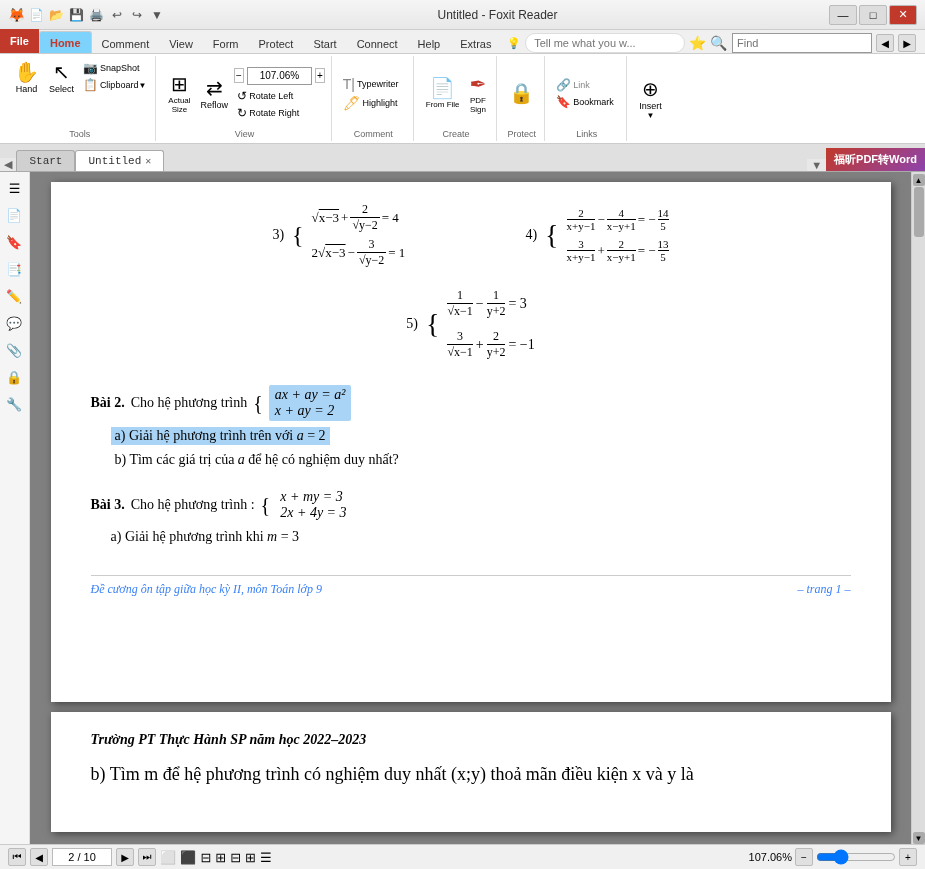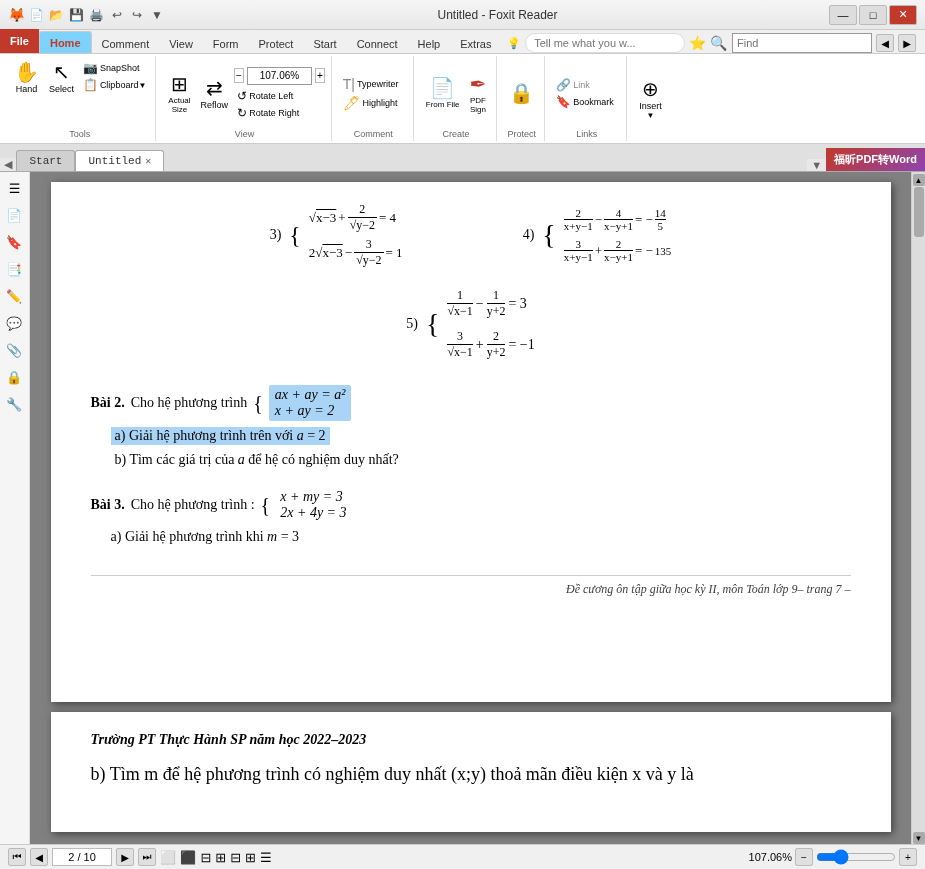--- a/index.html
+++ b/index.html
@@ -444,21 +444,21 @@
                 <span style="border-top:1px solid black; width:100%; display:block;"></span>
                 <span style="font-size:11px;">x+y−1</span>
               </div>
               <span> + </span>
               <div style="display:inline-flex; flex-direction:column; align-items:center;">
                 <span style="font-size:11px;">2</span>
                 <span style="border-top:1px solid black; width:100%; display:block;"></span>
                 <span style="font-size:11px;">x−y+1</span>
               </div>
               <span> = −</span>
-              <div style="display:inline-flex; flex-direction:row; align-items:center;">
+              <div style="display:inline-flex; flex-direction:column; align-items:center;">
                 <span style="font-size:11px;">13</span>
                 <span style="border-top:1px solid black; width:100%; display:block;"></span>
                 <span style="font-size:11px;">5</span>
               </div>
             </div>
           </div>
         </div>
       </div>
 
       <div style="display:flex; align-items:center; gap:8px; justify-content:center; margin-bottom:25px;">
@@ -525,23 +525,23 @@
           <div style="display:flex; flex-direction:column; padding:2px 4px;">
             <span style="font-size:14px; font-style:italic;">x + my = 3</span>
             <span style="font-size:14px; font-style:italic;">2x + 4y = 3</span>
           </div>
         </div>
         <div style="margin-left:20px;">
           <span style="font-size:14px;">a)   Giải hệ phương trình khi <em>m</em> = 3</span>
         </div>
       </div>
 
-      <div style="display:flex; justify-content:flex-end; margin-top:30px; font-style:italic; font-size:12px; color:#404040; border-top:1px solid #ccc; padding-top:6px;">
+      <div style="display:flex; justify-content:space-between; margin-top:30px; font-style:italic; font-size:12px; color:#3b82f6; border-top:1px solid #ccc; padding-top:6px;">
         <span>Đề cương ôn tập giữa học kỳ II, môn Toán lớp 9</span>
-        <span>– trang 7 –</span>
+        <span>– trang 1 –</span>
       </div>
 
     </div>
 
     <div class="pdf-page" style="background:white; width:840px; min-height:120px; box-shadow:2px 2px 8px rgba(0,0,0,0.5); position:relative; padding:20px 40px; font-family:'Times New Roman', serif;">
       <div style="font-style:italic; font-weight:bold; font-size:14px; margin-bottom:16px;">
         <span>Trường PT Thực Hành SP năm học 2022–2023</span>
       </div>
       <div style="font-size:18px;">
         <span>b)  Tìm m để hệ phương trình có nghiệm duy nhất (x;y) thoả mãn điều kiện x và y là</span>

